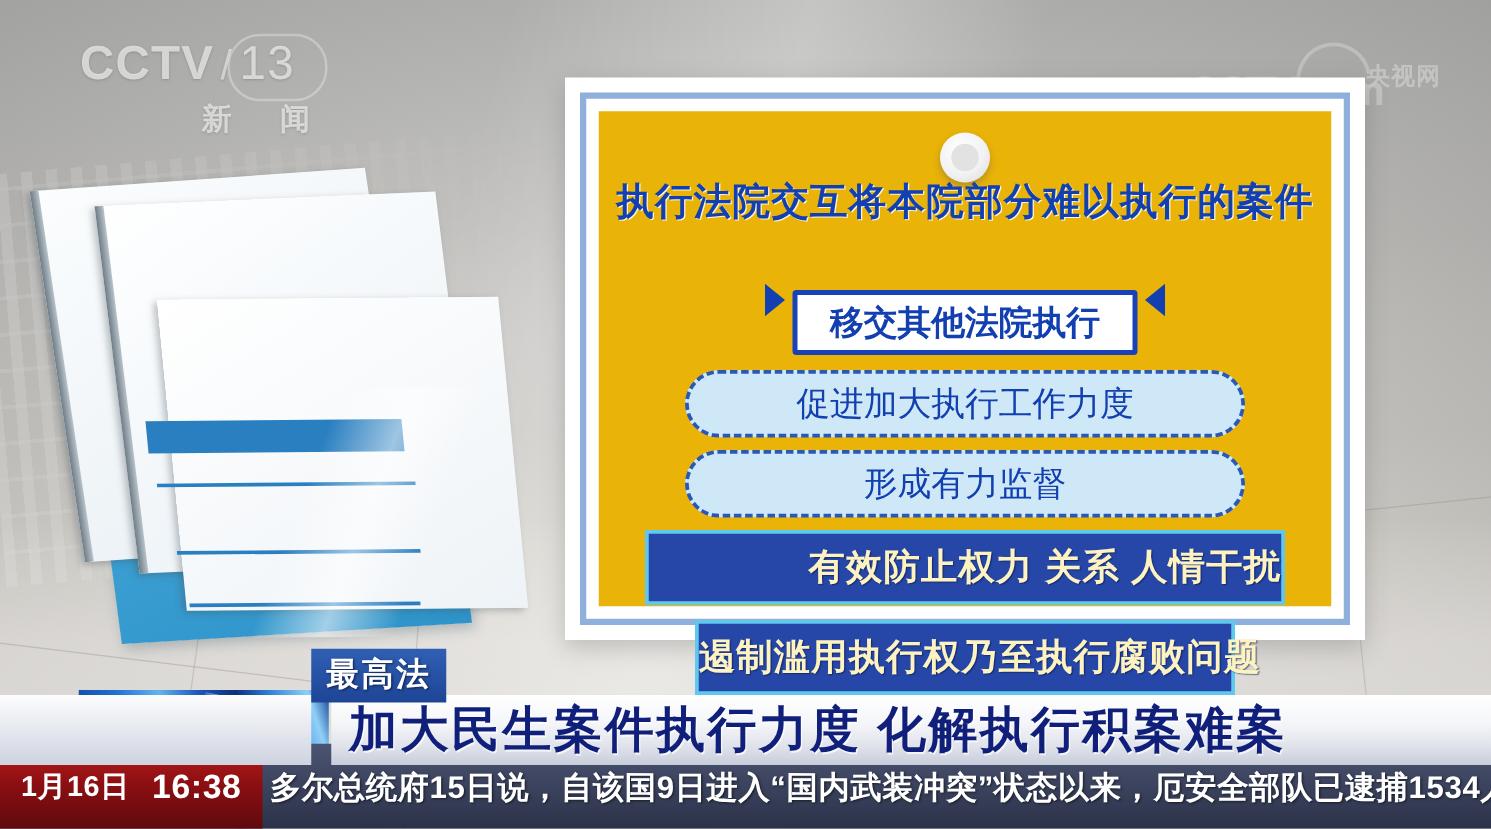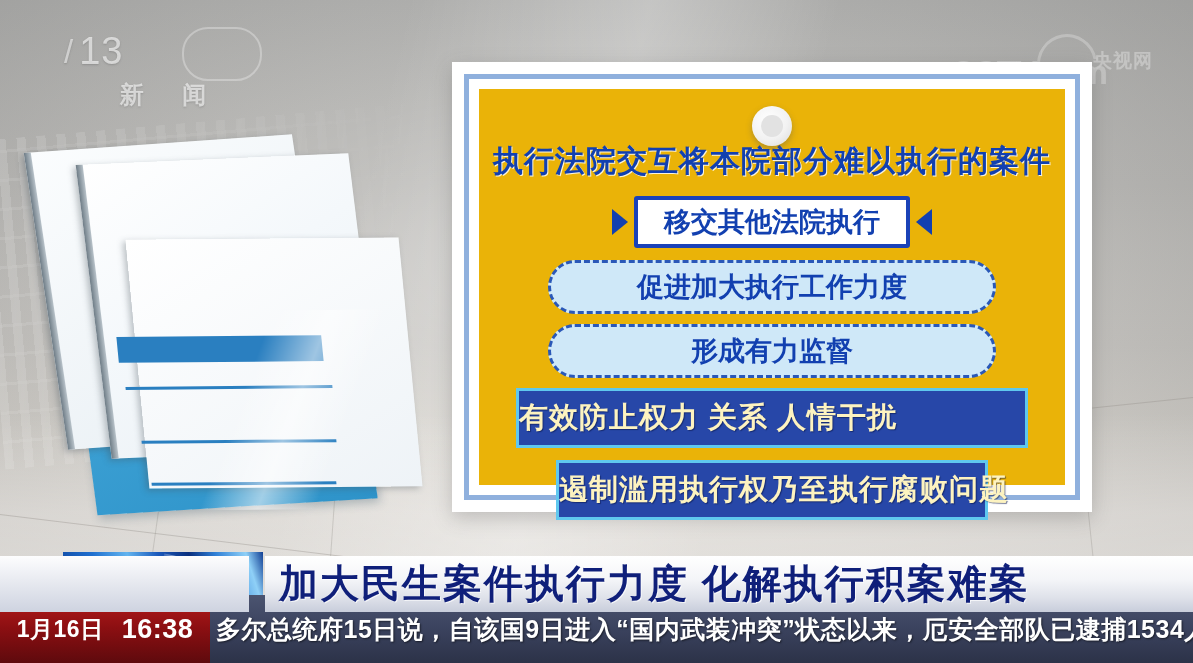--- a/index.html
+++ b/index.html
@@ -52,21 +52,21 @@
     display:flex;align-items:center;gap:5px;
   }
   .logo-slash{font-size:33px;color:rgba(255,255,255,.55);font-weight:300;}
   .logo-13{font-size:38px;font-weight:normal;color:rgba(255,255,255,.62);}
   .logo-ring{
     position:absolute;left:118px;top:-3px;width:76px;height:50px;
     border:2px solid rgba(255,255,255,.30);border-radius:26px;
   }
   .logo-sub{
     margin-top:6px;font-size:24px;letter-spacing:16px;font-weight:bold;
-    color:rgba(255,255,255,.60);text-align:center;padding-left:14px;
+    color:rgba(255,255,255,.60);text-align:right;padding-left:14px;
     text-shadow:0 1px 2px rgba(110,110,110,.4);
   }
 
   
   .watermark{
     position:absolute;right:8px;top:32px;width:240px;height:64px;
     opacity:.40;color:#ffffff;
   }
   .wm-cctv{
     position:absolute;left:6px;top:22px;font-size:33px;font-weight:bold;
@@ -179,34 +179,34 @@
     display:flex;align-items:center;justify-content:center;gap:6px;margin-bottom:12px;
   }
   .arrow{
     width:0;height:0;border-top:13px solid transparent;border-bottom:13px solid transparent;
   }
   .arrow-right{border-left:16px solid #1240b0;}
   .arrow-left{border-right:16px solid #1240b0;}
   .box-white{
     background:#ffffff;border:4px solid #1a42b8;
     padding:4px 26px;border-radius:3px;
-    font-size:27px;font-weight:bold;color:#1240b0;white-space:nowrap;
+    font-size:27px;font-weight:bold;color:#1240b0;white-space:nowrap;margin-top:36px;
   }
 
   .pill{
     width:448px;box-sizing:border-box;
     background:#cfe8f8;border:3px dashed #2a58b8;border-radius:30px;
     padding:6px 0;margin-bottom:10px;text-align:center;
-    font-size:27px;font-weight:bold;color:#1240b0;white-space:nowrap;
+    font-size:27px;font-weight:normal;color:#1240b0;white-space:nowrap;
   }
 
   .barblue{
     width:512px;box-sizing:border-box;
     background:#2747a8;border:3px solid #5fc8ef;
-    padding:7px 0;margin-bottom:12px;text-align:left;
+    padding:7px 0;margin-bottom:12px;text-align:right;
     font-size:29px;font-weight:bold;color:#fdf3c0;white-space:nowrap;
     letter-spacing:1px;
     text-shadow:1px 1px 1px rgba(10,20,70,.55);
   }
   .barblue.wide{width:432px;}
 
   
   .lower-third{position:absolute;left:0;bottom:0;width:100%;height:113px;}
   .lt-swirl{
     position:absolute;left:63px;top:2px;width:200px;height:62px;
@@ -284,20 +284,21 @@
     <div class="floor-line" style="left:-40px;top:204px;width:660px;transform:rotate(11deg);"></div>
     <div class="floor-line v" style="left:150px;top:60px;height:190px;transform:rotate(8deg);"></div>
     <div class="floor-line v" style="left:330px;top:40px;height:210px;transform:rotate(4deg);"></div>
     <div class="floor-line" style="left:660px;top:40px;width:560px;transform:rotate(-6deg);"></div>
     <div class="floor-line v" style="left:1090px;top:20px;height:200px;transform:rotate(-6deg);"></div>
   </div>
 
   <div class="logo">
     <div class="logo-ring"></div>
     <div class="logo-main">
+      <span>CCTV</span>
       <span class="logo-slash">/</span>
       <span class="logo-13">13</span>
     </div>
     <div class="logo-sub">新 闻</div>
   </div>
 
   <div class="watermark">
     <div class="wm-cctv">CCTV.com</div>
     <div class="wm-arc"></div>
     <div class="wm-cn">央视网</div>
@@ -338,20 +339,21 @@
 
         <div class="barblue">有效防止权力 关系 人情干扰</div>
         <div class="barblue wide">遏制滥用执行权乃至执行腐败问题</div>
 
       </div>
     </div>
     <div class="panel-pin"></div>
   </div>
 
   <div class="lt-white-strip"></div>
+  <div class="lt-badge">最高法</div>
   <div class="lt-headline">
     <span class="lt-headline-text">加大民生案件执行力度 化解执行积案难案</span>
   </div>
 
   <div class="lower-third">
     <div class="lt-swirl"></div>
     <div class="ticker">
       <div class="ticker-time">
         <span class="ticker-date">1月16日</span>
         <span class="ticker-clock">16:38</span>

